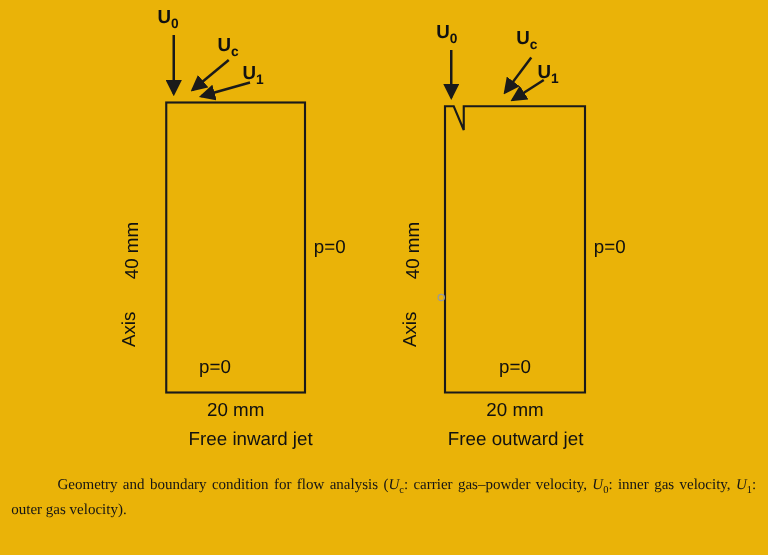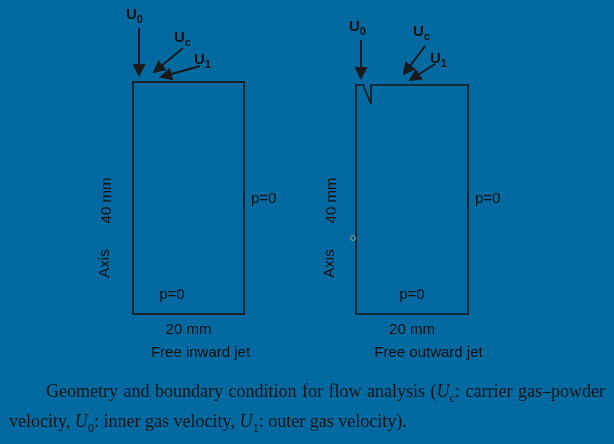--- a/index.html
+++ b/index.html
@@ -1,19 +1,19 @@
 <!DOCTYPE html>
 <html><head>
 <meta charset="utf-8">
 <style>
   html,body{margin:0;padding:0;background:#ffffff;}
   #page{
     position:relative;
     width:614px;height:444px;
-    background:#0369a1;
+    background:#eab308;
     font-family:"Liberation Sans", sans-serif;
     color:#111;
     overflow:hidden;
   }
   .lbl{
     position:absolute;
     font-size:15px;
     line-height:1;
     white-space:nowrap;
     color:#111;
@@ -32,21 +32,21 @@
     position:absolute;
     text-align:center;
     font-size:15px;
     color:#111;
   }
   sub{font-size:0.7em;}
   #figure-caption{
     position:absolute;
     left:9px;top:378px;width:596px;
     font-family:"Liberation Serif", serif;
-    font-size:18px;
+    font-size:12px;
     line-height:1.55;
     text-align:justify;
     text-indent:37px;
     color:#151515;
     margin:0;
   }
   #figure-caption i{font-style:italic;}
   svg{position:absolute;left:0;top:0;}
 </style>
 </head>
@@ -88,17 +88,17 @@
   <div class="lbl u-label" style="left:349px;top:18px"><span>U</span><sub>0</sub></div>
   <div class="lbl u-label" style="left:413px;top:23px"><span>U</span><sub>c</sub></div>
   <div class="lbl u-label" style="left:430px;top:50px"><span>U</span><sub>1</sub></div>
 
   <div class="vlabel" style="left:308px;top:192px">40 mm</div>
   <div class="vlabel" style="left:314px;top:255px">Axis</div>
 
   <div class="lbl" style="left:475px;top:190px">p=0</div>
   <div class="center-box" style="left:367px;top:285px;width:90px">p=0</div>
   <div class="center-box" style="left:356px;top:320px;width:112px">20 mm</div>
-  <div class="center-box" style="left:348px;top:343px;width:161px">Free outward jet</div>
+  <div class="center-box" style="left:332px;top:343px;width:161px">Free outward jet</div>
 
   <p id="figure-caption"><span>Geometry and boundary condition for flow analysis (</span><i>U</i><sub>c</sub><span>: carrier gas–powder velocity, </span><i>U</i><sub>0</sub><span>: inner gas velocity, </span><i>U</i><sub>1</sub><span>: outer gas velocity).</span></p>
 
 </div>
 
 </body></html>

